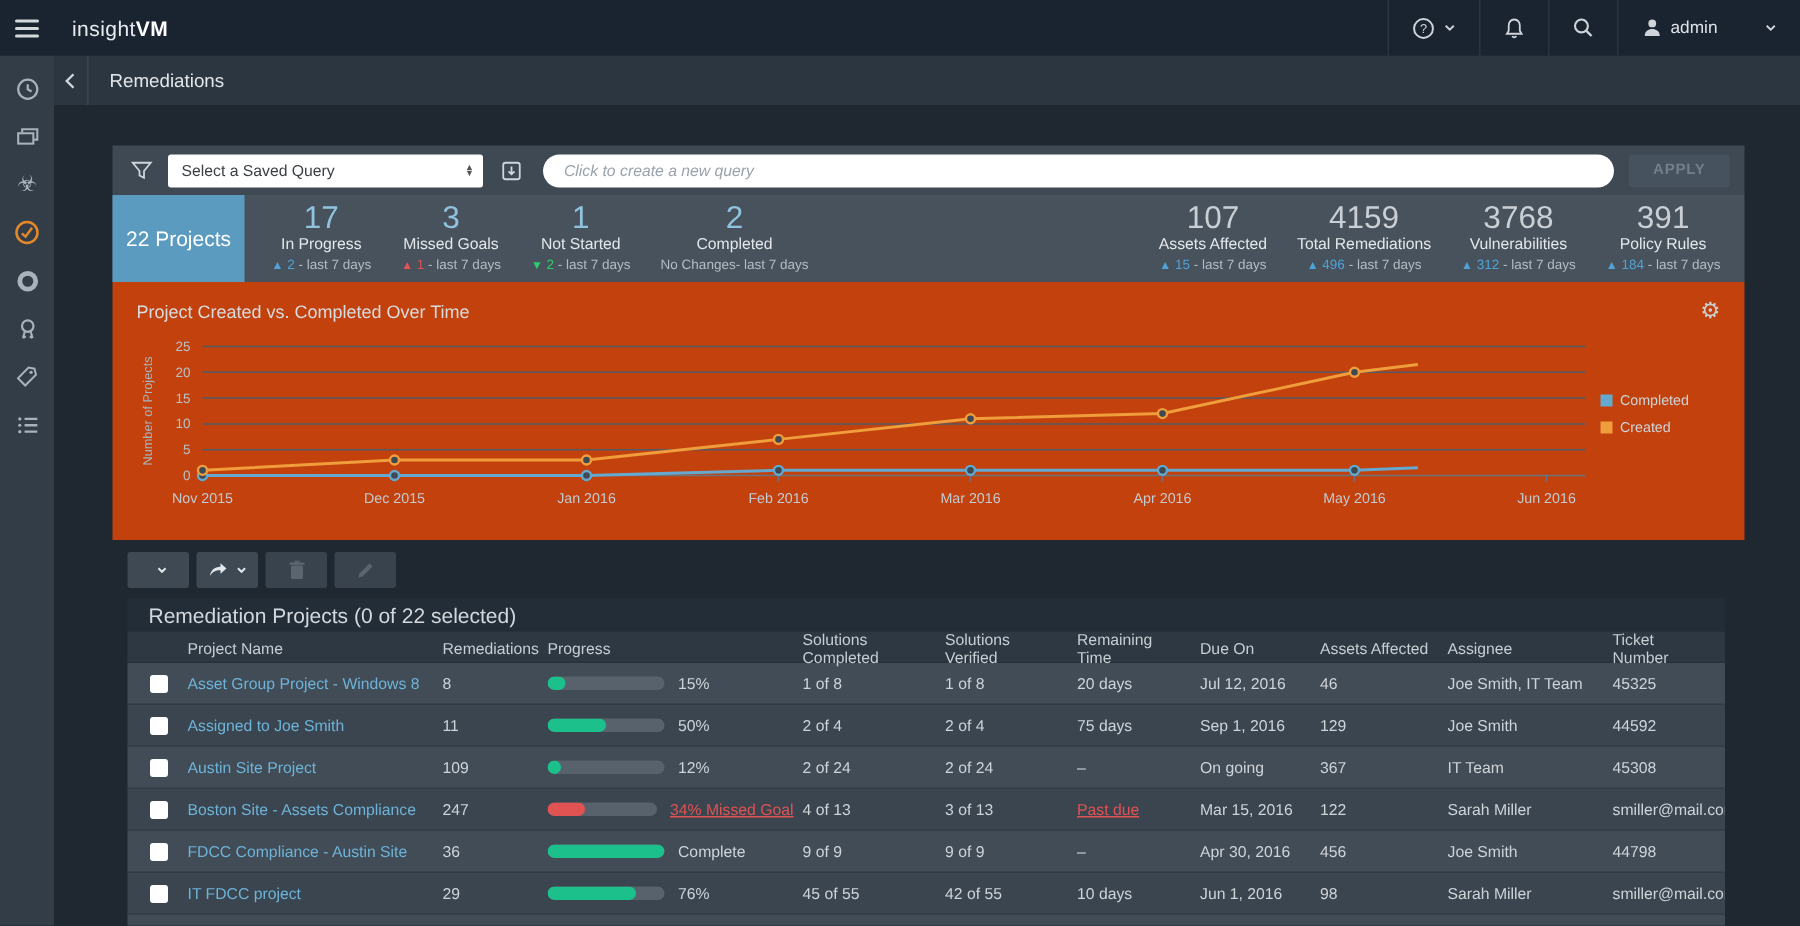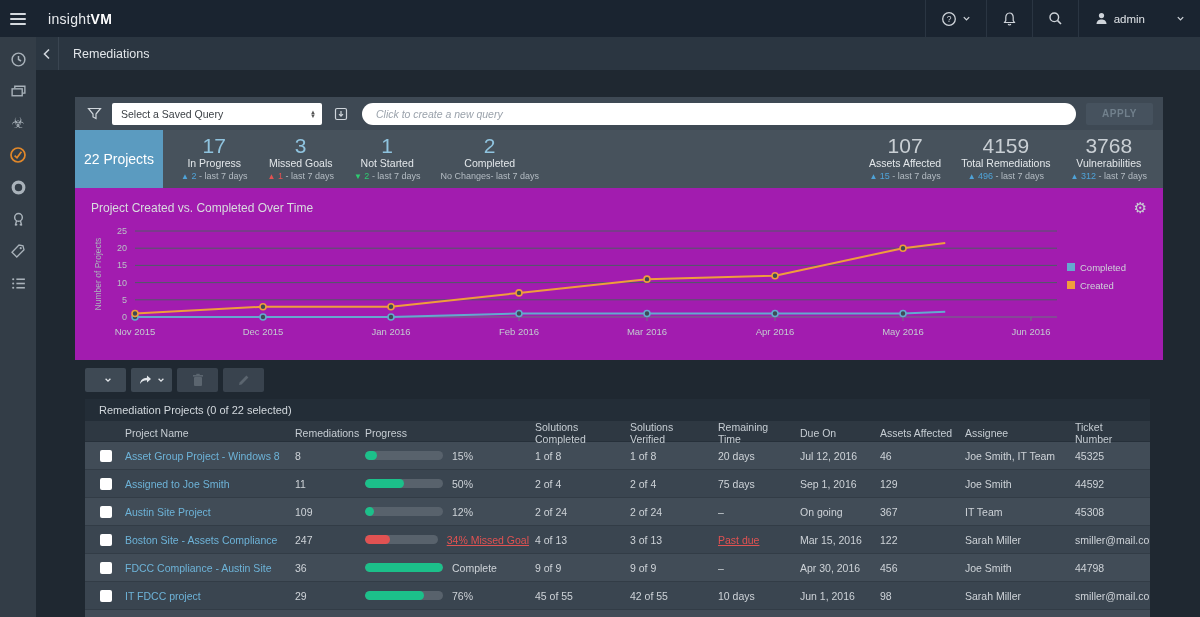--- a/index.html
+++ b/index.html
@@ -50,40 +50,40 @@
   .stats-right { display:flex; margin-left:auto; margin-right:6px; }
   .stat { min-width:78px; padding:5px 10px 0 10px; text-align:center; display:flex; flex-direction:column; align-items:center; }
   .stat .num { font-size:21px; line-height:22px; font-weight:400; }
   .stat.left-stat .num { color:#8fc3de; }
   .stat.right-stat .num { color:#c9cfd4; }
   .stat .lab { font-size:10.5px; color:#e3e7ea; margin-top:0px; }
   .stat .sub { font-size:9px; color:#b4bcc3; margin-top:2px; white-space:nowrap; }
   .stat .sub .d-arrow { font-size:8px; }
 
   
-  .chart-panel { background:#a21caf; padding:13px 16px 4px 16px; height:172px; }
+  .chart-panel { background:#c2410c; padding:13px 16px 4px 16px; height:172px; }
   .chart-header { display:flex; align-items:flex-start; }
   .chart-title { font-size:12px; color:#d9dcdf; }
   .gear { margin-left:auto; font-size:15px; line-height:14px; color:#c9ced3; cursor:pointer; }
   .chart-body { display:flex; margin-top:8px; }
   .chart-body svg { flex:1; }
   .legend { width:80px; display:flex; flex-direction:column; justify-content:center; gap:7px; padding-bottom:18px; }
   .legend-item { display:flex; align-items:center; gap:5px; }
   .legend-swatch { width:8px; height:8px; }
   .legend-label { font-size:9.5px; color:#cfd4d9; }
 
   
   .toolwrap { margin:8px 50px 0 49px; display:flex; gap:5px; }
   .tool-btn { width:41px; height:24px; background:#3e4954; border-radius:2px; display:flex; align-items:center; justify-content:center; gap:4px; cursor:pointer; }
   .tool-btn.disabled { background:#39434e; cursor:default; }
   .cb { width:11px; height:11px; background:#ffffff; border-radius:1.5px; }
 
   
   .table-panel { margin:7px 50px 0 49px; }
-  .table-title { height:22px; background:#232d37; color:#d2d8dd; font-size:11px; display:flex; align-items:center; padding-left:14px; }
+  .table-title { height:22px; background:#232d37; color:#d2d8dd; font-size:14px; display:flex; align-items:center; padding-left:14px; }
   .tgrid { display:grid; grid-template-columns:40px 170px 70px 170px 95px 88px 82px 80px 85px 110px 1fr; align-items:center; }
   .table-header { height:21px; background:#2e3842; border-bottom:1px solid #26303a; }
   .table-header .th { font-size:10.5px; font-weight:normal; color:#c6cdd3; padding-right:8px; }
   .trow { height:28px; border-bottom:1px solid #323c46; }
   .trow.odd { background:#414c57; }
   .trow.even { background:#3a4550; }
   .td { font-size:10.5px; color:#ced3d8; padding-right:6px; white-space:nowrap; overflow:hidden; }
   .td.link { color:#6db3d8; cursor:pointer; }
   .row-cb { width:12px; height:12px; background:#fff; border-radius:2px; margin-left:15px; cursor:pointer; }
   .prog { display:flex; align-items:center; gap:9px; }
@@ -266,20 +266,25 @@
           </div>
           <div class="stat right-stat">
             <div class="num">4159</div>
             <div class="lab">Total Remediations</div>
             <div class="sub"><span class="d-arrow" style="color: rgb(79, 163, 216);">▲</span><span style="color: rgb(79, 163, 216);"> 496</span><span> - last 7 days</span></div>
           </div>
           <div class="stat right-stat">
             <div class="num">3768</div>
             <div class="lab">Vulnerabilities</div>
             <div class="sub"><span class="d-arrow" style="color: rgb(79, 163, 216);">▲</span><span style="color: rgb(79, 163, 216);"> 312</span><span> - last 7 days</span></div>
+          </div>
+          <div class="stat right-stat">
+            <div class="num">391</div>
+            <div class="lab">Policy Rules</div>
+            <div class="sub"><span class="d-arrow" style="color: rgb(79, 163, 216);">▲</span><span style="color: rgb(79, 163, 216);"> 184</span><span> - last 7 days</span></div>
           </div>
         </div>
     </div>
 
     <div class="chart-panel">
       <div class="chart-header">
         <div class="chart-title">Project Created vs. Completed Over Time</div>
         <div class="gear">⚙</div>
       </div>
       <div class="chart-body">

